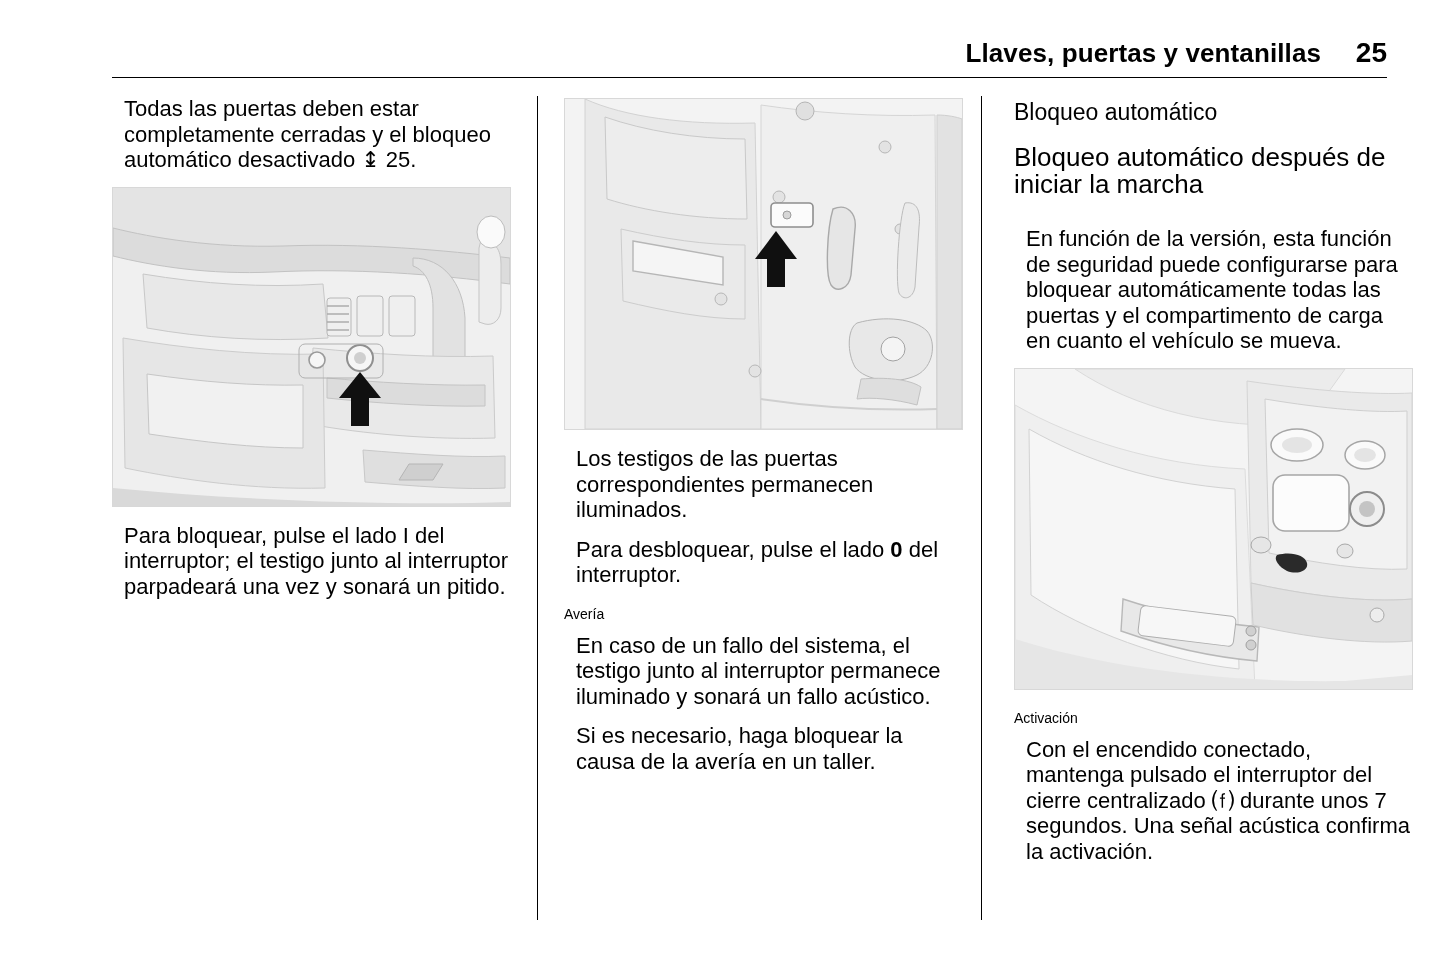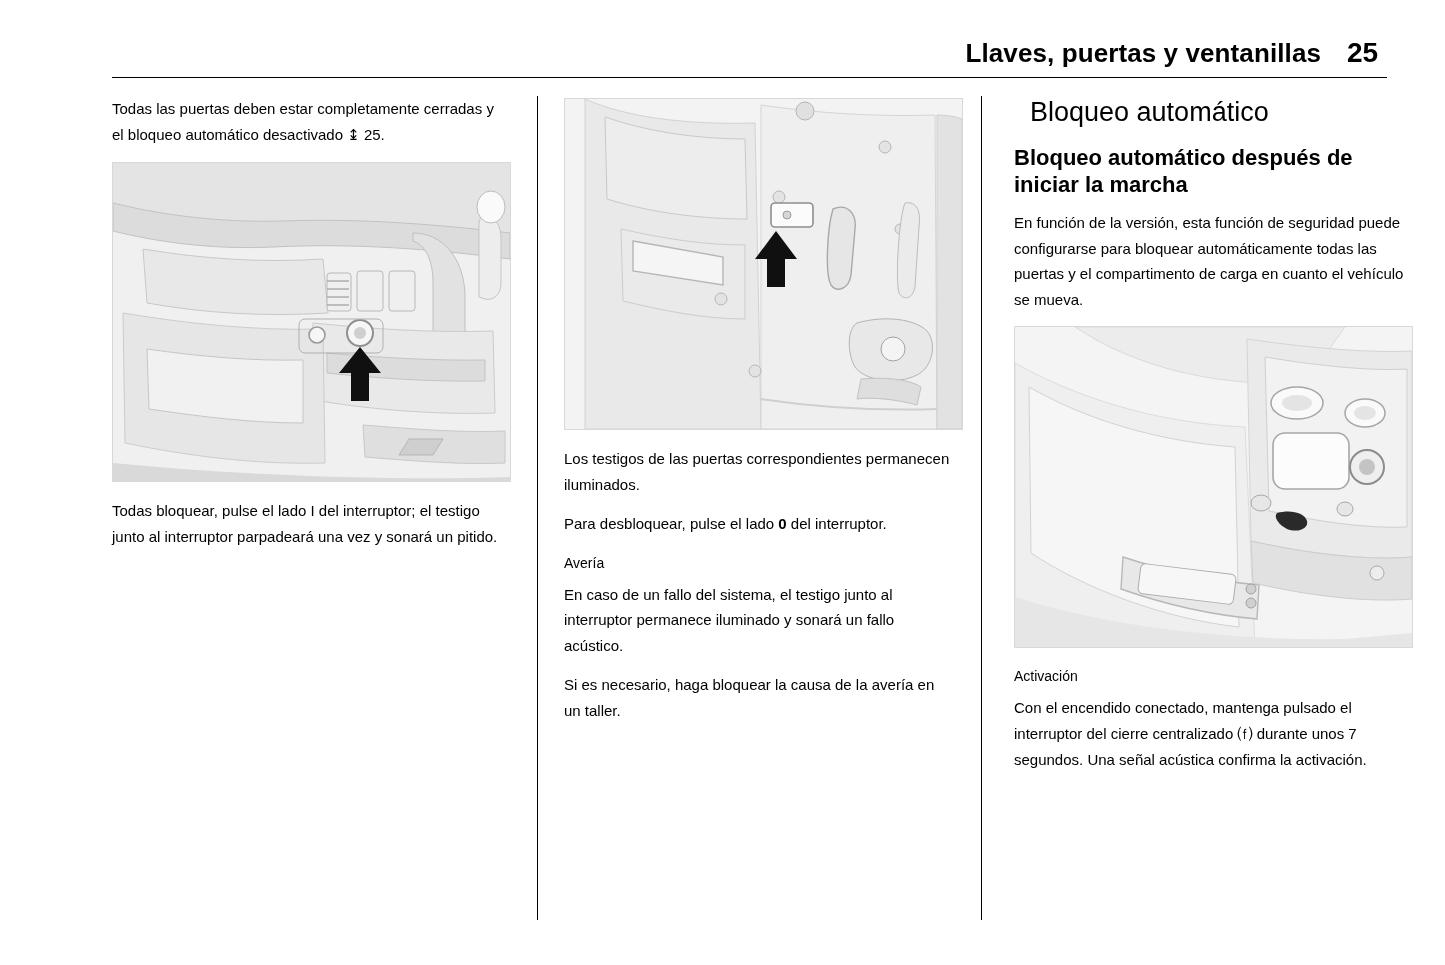--- a/index.html
+++ b/index.html
@@ -37,21 +37,21 @@
     font-size: 26px;
     font-weight: bold;
     letter-spacing: 0.1px;
     line-height: 30px;
   }
   .header-pageno {
     font-size: 28px;
     font-weight: bold;
     line-height: 30px;
     min-width: 40px;
-    text-align: left;
+    text-align: right;
   }
   .header-rule {
     position: absolute;
     top: 77px;
     left: 112px;
     right: 58px;
     border-top: 1.5px solid #000;
   }
   
   .columns {
@@ -67,34 +67,34 @@
     box-sizing: border-box;
   }
   .col-1 { width: 425px; padding-right: 28px; }
   .col-2 { width: 443px; padding-left: 26px; padding-right: 28px; }
   .col-3 { width: 437px; padding-left: 32px; }
   .divider {
     width: 0;
     border-left: 1.2px solid #000;
   }
   p {
-    margin: 0 0 14px 0;
-    font-size: 15px;
+    margin: 0 0 14px 12px;
+    font-size: 22px;
     line-height: 25.5px;
   }
   h2 {
-    margin: 0 0 16px 16px;
-    font-size: 27px;
+    margin: 0 0 16px 0;
+    font-size: 23px;
     font-weight: normal;
     line-height: 32px;
   }
   h3 {
-    margin: 0 0 12px 0;
-    font-size: 22px;
-    font-weight: bold;
+    margin: 0 0 28px 0;
+    font-size: 26px;
+    font-weight: normal;
     line-height: 27px;
   }
   h4 {
     margin: 0 0 6px 0;
     font-size: 14px;
     font-weight: normal;
     line-height: 25px;
   }
   .sym { font-family: "DejaVu Sans", sans-serif; }
   .bold-inline { font-weight: bold; }
@@ -156,21 +156,21 @@
           <g>
             <rect x="238" y="204" width="18" height="34" fill="#101010"></rect>
             <polygon points="247,184 268,210 226,210" fill="#101010"></polygon>
           </g>
           <path d="M250,262 C300,266 350,270 392,268 L392,300 C350,302 300,298 252,294 Z" fill="#dfdfdf" stroke="#c8c8c8"></path>
           <path d="M296,276 L330,276 L320,292 L286,292 Z" fill="#cfcfcf" stroke="#b5b5b5"></path>
           <path d="M0,300 C120,312 280,318 397,314 L397,318 L0,318 Z" fill="#d9d9d9"></path>
         </svg>
       </div>
 
-      <p><span>Todas bloquear, pulse el lado I del interruptor; el testigo junto al interruptor parpadeará una vez y sonará un pitido.</span></p>
+      <p><span>Para bloquear, pulse el lado I del interruptor; el testigo junto al interruptor parpadeará una vez y sonará un pitido.</span></p>
     </div>
 
     <div class="divider"></div>
 
     <div class="col col-2">
       <div class="figure fig-2">
         <svg viewBox="0 0 397 330" xmlns="http://www.w3.org/2000/svg">
           <rect x="0" y="0" width="397" height="330" fill="#f0f0f0"></rect>
           <path d="M0,0 H397 V330 H0 Z" fill="#f3f3f3"></path>
           <path d="M20,0 C60,18 120,26 190,24 L196,330 L20,330 Z" fill="#e9e9e9" stroke="#d2d2d2"></path>

